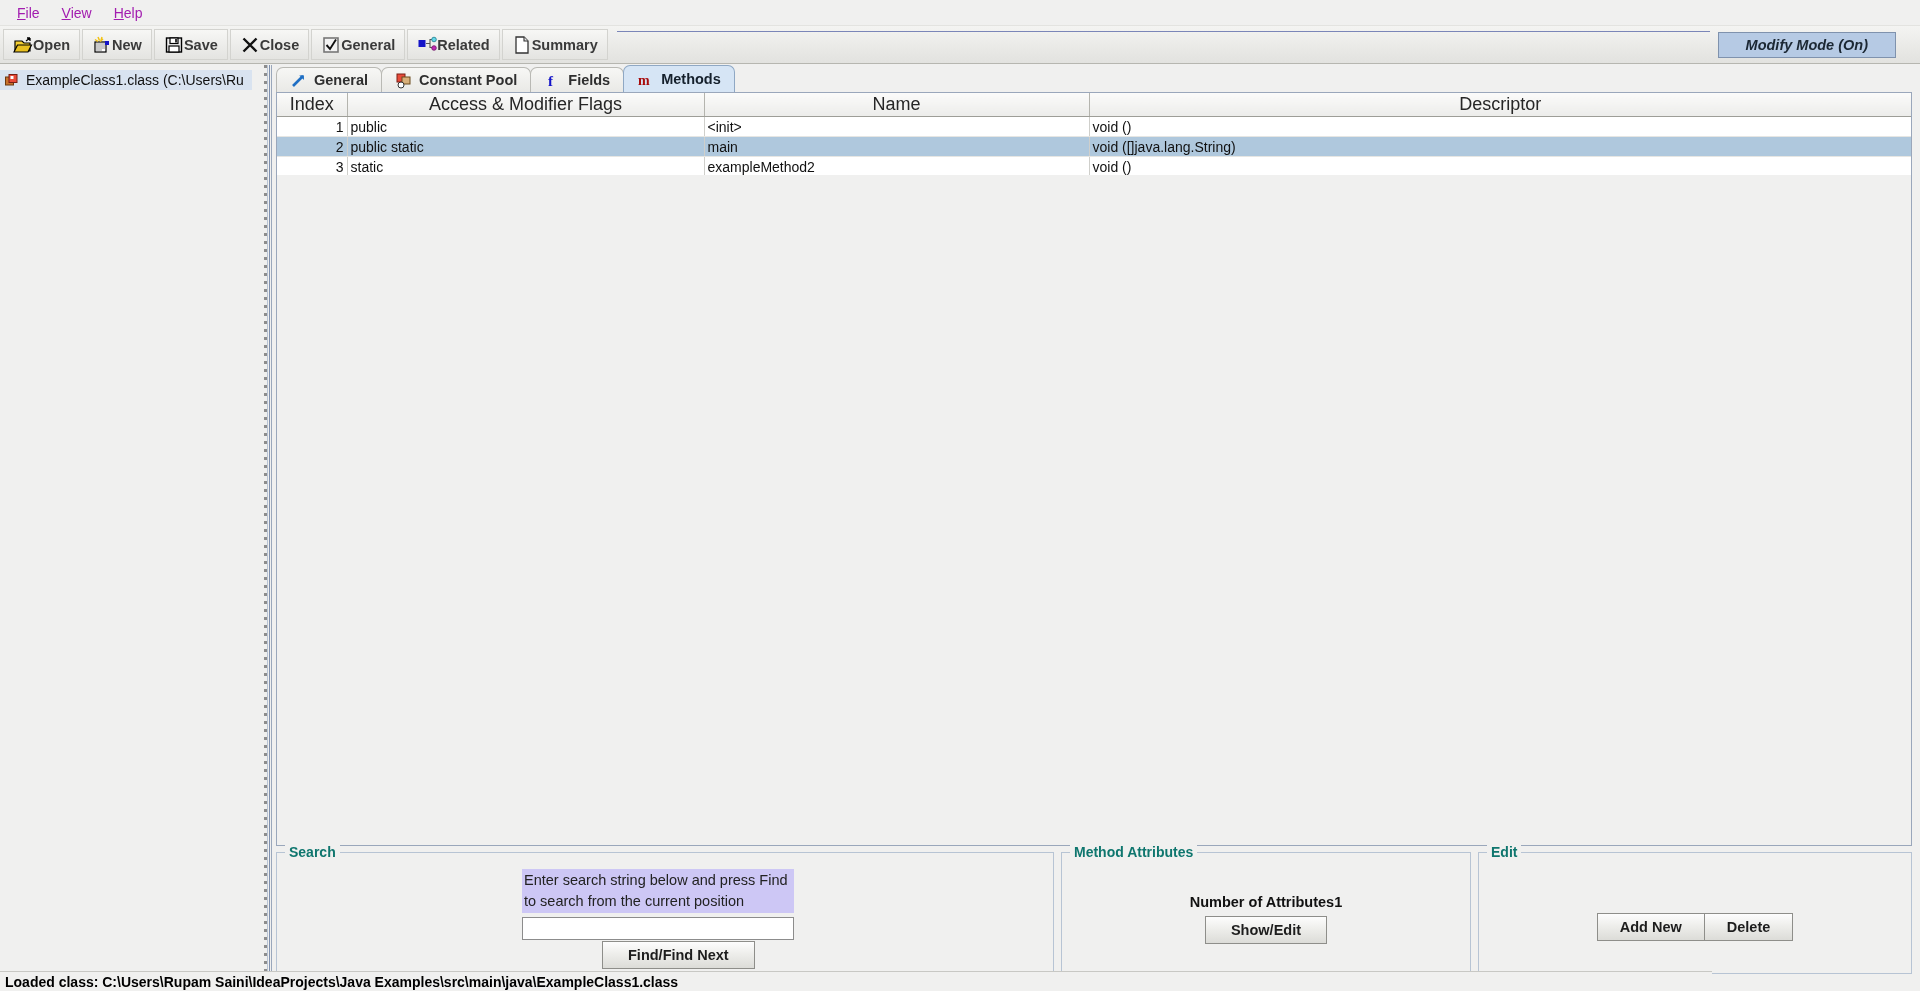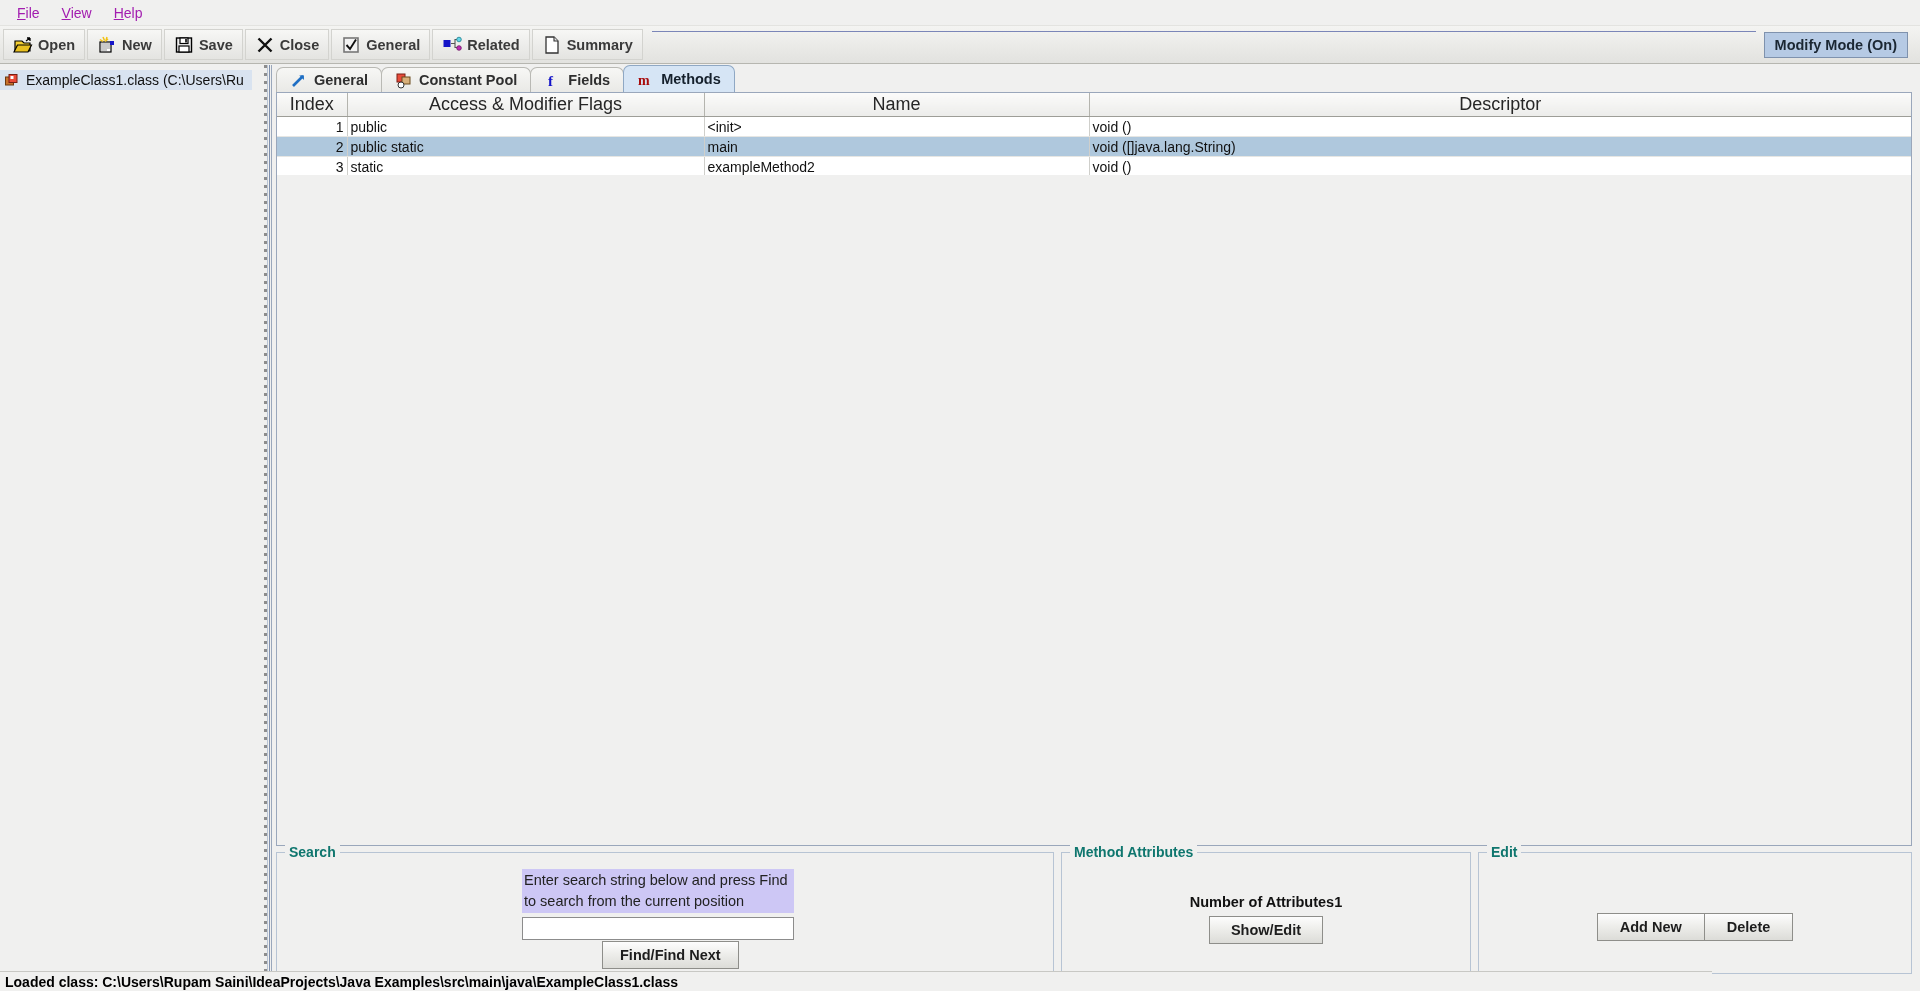--- a/index.html
+++ b/index.html
@@ -35,50 +35,50 @@
     background: linear-gradient(to bottom, #f4f4f2 0%, #eaeae7 55%, #e2e2df 100%);
     border-bottom: 1px solid #b6b6b0;
     display: flex;
     align-items: stretch;
     position: relative;
     padding: 2px 0 2px 2px;
   }
   .tbtn {
     display: flex;
     align-items: center;
-    gap: 5px;
     padding: 0 9px;
     margin: 1px 1px;
     border: 1px solid #d3d3cf;
     background: linear-gradient(to bottom, #f7f7f5 0%, #ececea 55%, #e4e4e1 100%);
     font-size: 14.5px;
     font-weight: bold;
     color: #3a3a3a;
     cursor: default;
     white-space: nowrap;
   }
   .tbtn .ico { width: 20px; height: 20px; flex: 0 0 20px; display:block; }
   #toolbar-sep {
     flex: 1 1 auto;
     border-top: 1px solid #7b86b8;
     margin: 3px 8px 0 8px;
     height: 1px;
     align-self: flex-start;
   }
   #modify-mode {
     align-self: center;
-    margin-right: 12px;
+    margin-right: 24px;
     background: #b6cae4;
     border: 1px solid #7f92ad;
     color: #1b2733;
     font-size: 14.5px;
     font-weight: bold;
-    padding: 4px 10px;
-    cursor: default;
-    white-space: nowrap;
+    padding: 4px 27px;
+    cursor: default;
+    white-space: nowrap;
+    font-style: italic;
   }
 
   
   #body {
     position: absolute;
     top: 65px; left: 0;
     width: 1920px;
     height: 915px;
     display: flex;
   }
@@ -251,21 +251,21 @@
     font-size: 14px;
     padding: 0 3px;
     font-family: "Liberation Sans", sans-serif;
   }
   .jbtn {
     background: linear-gradient(to bottom,#fdfdfd 0%, #ededea 48%, #dcdcd8 100%);
     border: 1px solid #8e8e8a;
     font-size: 14.5px;
     font-weight: bold;
     color: #1d1d1d;
-    padding: 5px 17px;
+    padding: 5px 25px;
     cursor: default;
     font-family: "Liberation Sans", sans-serif;
     white-space: nowrap;
   }
   #find-btn {
     position: absolute;
     left: 325px;
     top: 88px;
   }
   .attrs-center {

